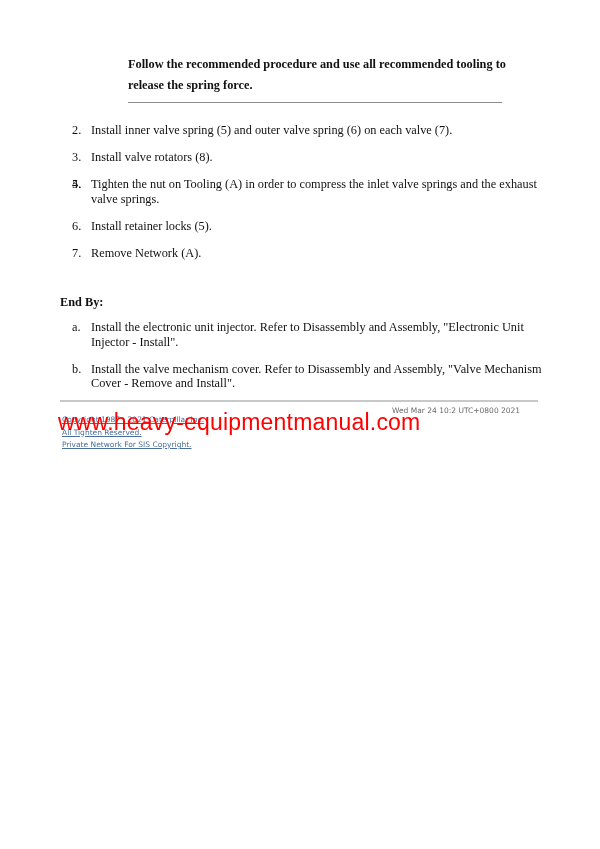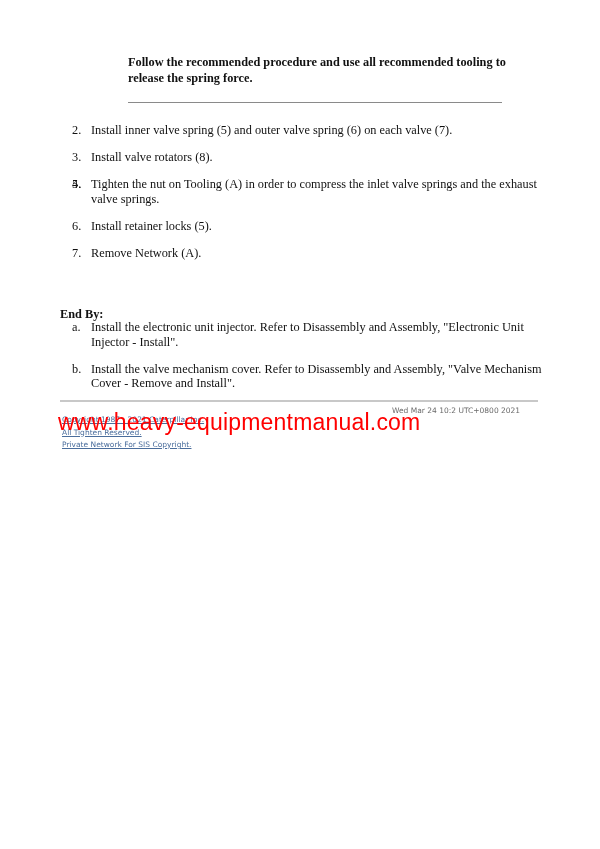--- a/index.html
+++ b/index.html
@@ -15,21 +15,21 @@
       font-family: "Liberation Serif", serif;
       color: #111111;
     }
     .warning {
       position: absolute;
       left: 128px;
       top: 54px;
       width: 380px;
       font-weight: bold;
       font-size: 12.3px;
-      line-height: 16px;
+      line-height: 21px;
     }
     .warning-rule {
       position: absolute;
       left: 128px;
       top: 102px;
       width: 374px;
       height: 0;
       border-top: 1px solid #8a8a8a;
     }
     .steps {
@@ -49,21 +49,21 @@
       margin-bottom: 12.5px;
     }
     .steps li .num {
       position: absolute;
       left: 0;
       top: 0;
     }
     .endby {
       position: absolute;
       left: 60px;
-      top: 307px;
+      top: 295px;
       font-weight: bold;
       font-size: 12.3px;
     }
     .endby-list {
       position: absolute;
       left: 72px;
       top: 320px;
       width: 470px;
       margin: 0;
       padding: 0;

